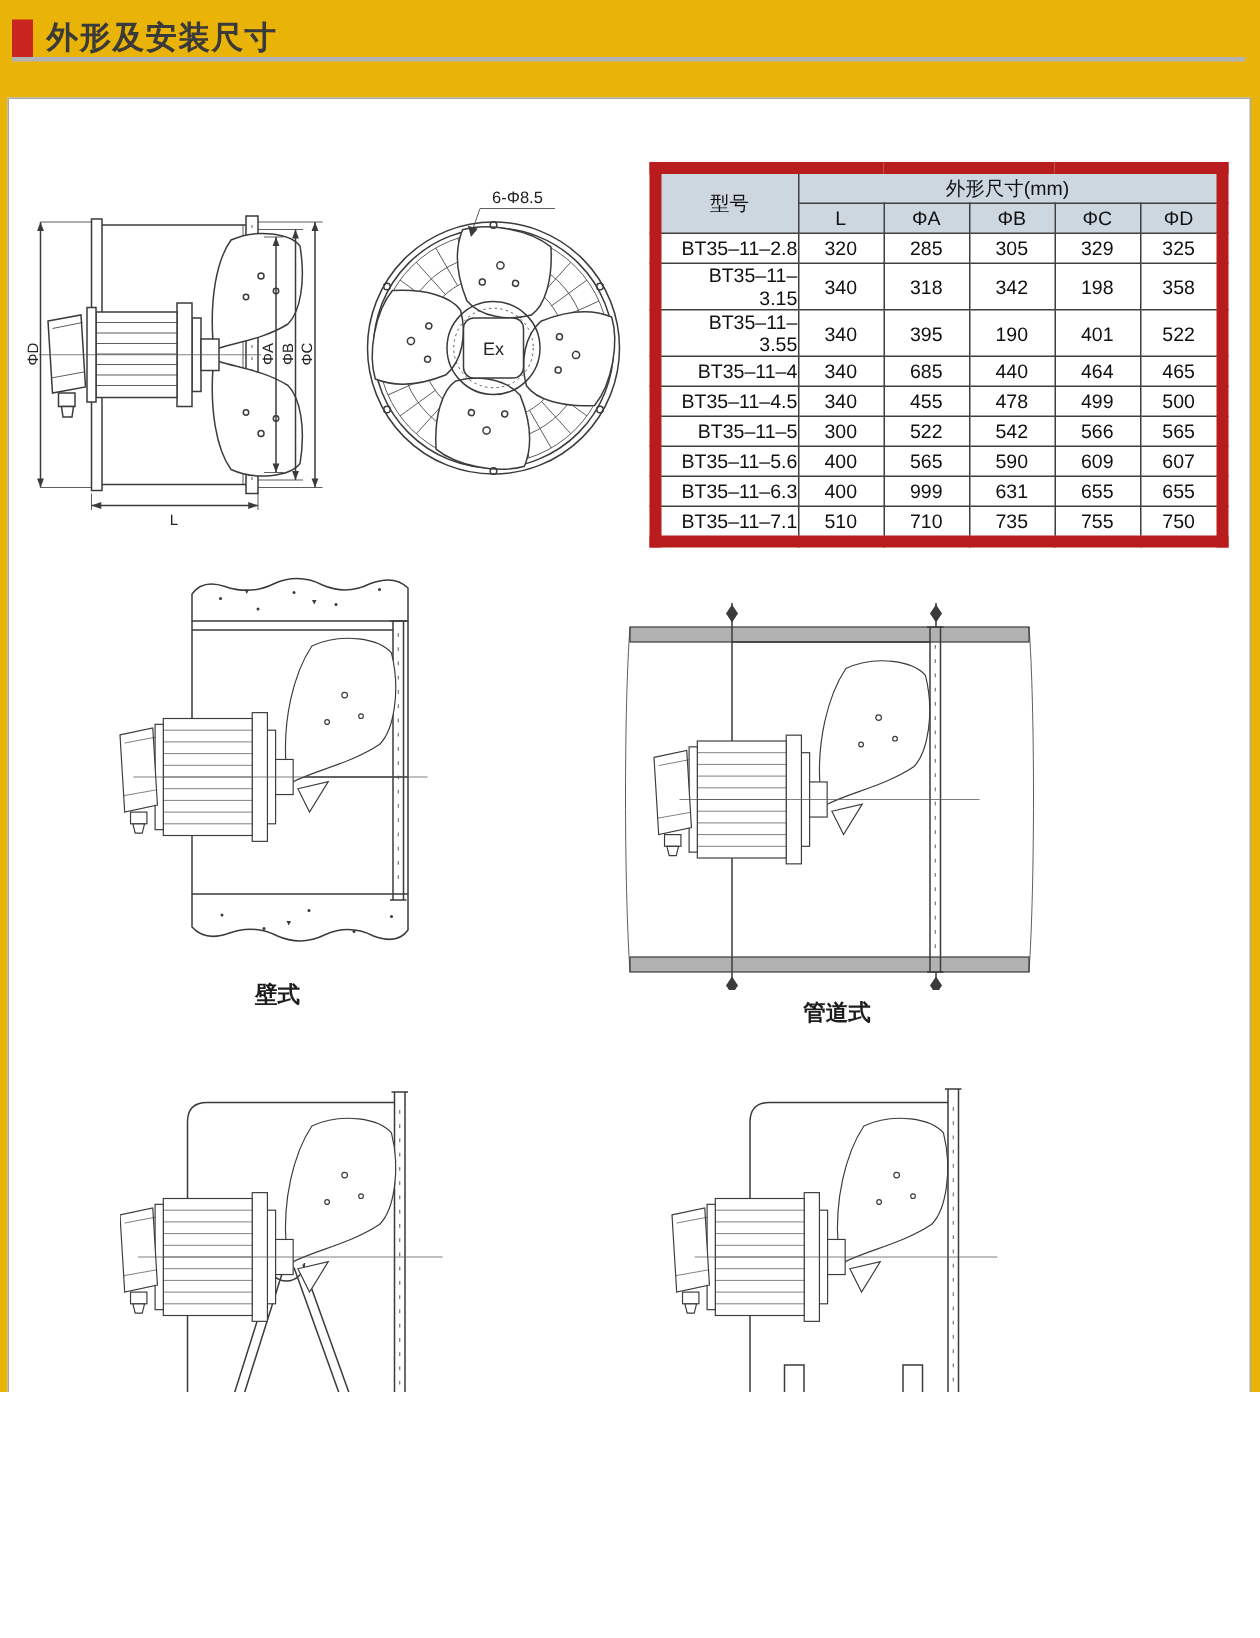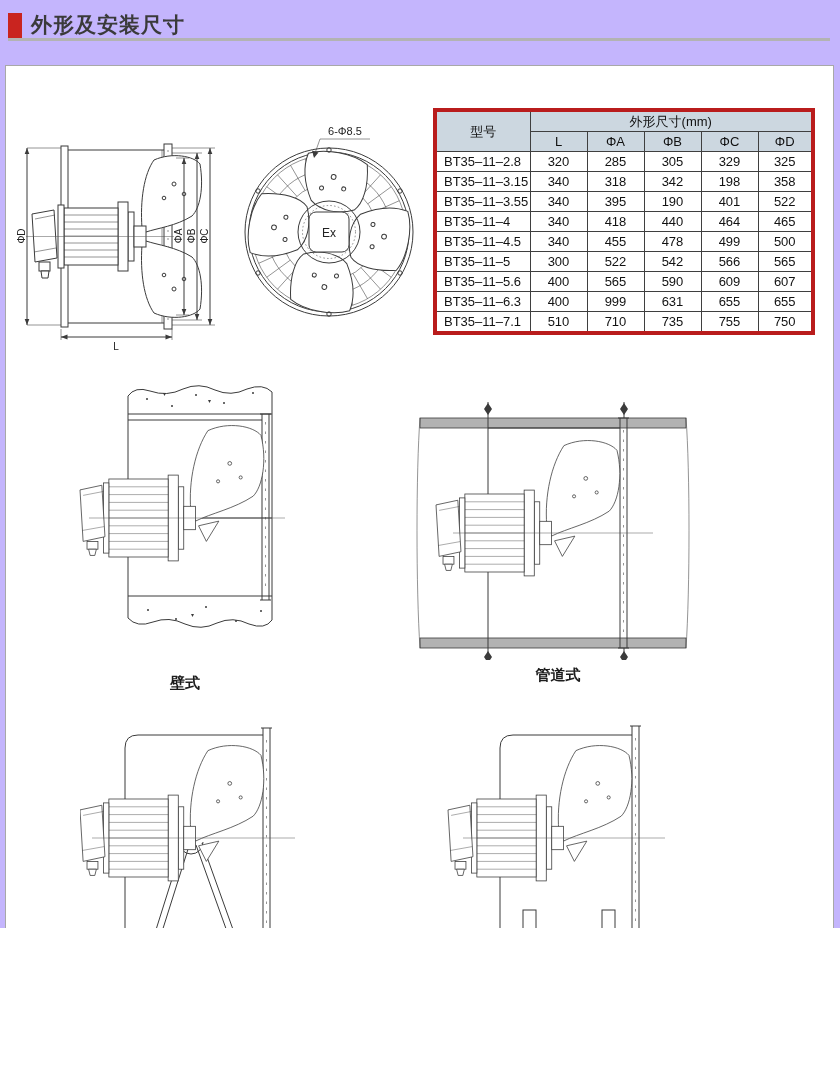--- a/index.html
+++ b/index.html
@@ -1,29 +1,29 @@
 <!DOCTYPE html>
 <html><head>
 <meta charset="utf-8">
 <style>
   html,body{margin:0;padding:0;background:#fff;}
-  .page{position:relative;width:840px;height:928px;background:#c4b5fd;overflow:hidden;
+  .page{position:relative;width:840px;height:928px;background:#eab308;overflow:hidden;
         font-family:"Liberation Sans","DejaVu Sans",sans-serif;color:#222;}
   
   .hdr-red{position:absolute;left:8px;top:13px;width:14px;height:25px;background:#c9241f;}
   .hdr-title{position:absolute;left:31px;top:11px;font-size:21px;font-weight:bold;color:#3a3a3a;letter-spacing:1px;}
   .hdr-line{position:absolute;left:8px;top:38px;width:822px;height:3px;background:#b3b3b3;}
   
   .frame{position:absolute;left:5px;top:65px;width:827px;height:1016px;border:1px solid #a8a8a8;background:#fff;}
   
   table.dim{position:absolute;left:433px;top:108px;border-collapse:collapse;table-layout:fixed;
-            font-size:13px;color:#111;background:#fff;border:4px solid #b91c1c;}
+            font-size:13px;color:#111;background:#fff;border:8px solid #b91c1c;}
   table.dim th,table.dim td{border:1px solid #3f3f3f;height:19px;padding:0;text-align:center;font-weight:normal;}
   table.dim th{background:#ccd7e0;}
-  table.dim td.model{text-align:left;padding-left:7px;}
+  table.dim td.model{text-align:right;padding-left:7px;}
   
   svg{display:block;}
   .s{fill:none;stroke:#3b3b3b;stroke-width:1;}
   .t{fill:none;stroke:#3b3b3b;stroke-width:.55;}
   .w{fill:#fff;stroke:#3b3b3b;stroke-width:1;}
   .f{fill:#3b3b3b;stroke:none;}
   .gray{fill:#b2b2b2;stroke:#3b3b3b;stroke-width:.8;}
   .cl{fill:none;stroke:#555;stroke-width:.5;}
   text.dim{font-size:10px;fill:#222;font-family:"Liberation Sans",sans-serif;}
   text.callout{font-size:11px;fill:#222;font-family:"Liberation Sans",sans-serif;}
@@ -239,21 +239,21 @@
           <td class="model">BT35–11–3.55</td>
           <td>340</td>
           <td>395</td>
           <td>190</td>
           <td>401</td>
           <td>522</td>
         </tr>
         <tr>
           <td class="model">BT35–11–4</td>
           <td>340</td>
-          <td>418</td>
+          <td>685</td>
           <td>440</td>
           <td>464</td>
           <td>465</td>
         </tr>
         <tr>
           <td class="model">BT35–11–4.5</td>
           <td>340</td>
           <td>455</td>
           <td>478</td>
           <td>499</td>
@@ -317,21 +317,21 @@
         <polygon points="133,22 136,22 134.5,25"></polygon>
           <polygon points="88,15 91,15 89.5,18"></polygon>
         <circle cx="73" cy="232" r="1"></circle>
           <circle cx="101" cy="241" r="1"></circle>
           <circle cx="131" cy="229" r="1"></circle>
         <circle cx="161" cy="243" r="1"></circle>
           <circle cx="186" cy="233" r="1"></circle>
         <polygon points="116,236 119,236 117.5,239"></polygon>
       </g>
     </svg>
-    <div class="fig-caption" style="margin-top:26px">壁式</div>
+    <div class="fig-caption" style="margin-top:6px">壁式</div>
   </div>
 
   <div class="fig" style="left:413px;top:390px;width:290px">
     <svg width="290" height="270" viewBox="0 0 290 270">
 
       <rect class="gray" x="7" y="28" width="266" height="10"></rect>
       <rect class="gray" x="7" y="248" width="266" height="10"></rect>
       <path class="t" d="M7,28 C3,80 3,200 7,258 M273,28 C277,80 277,200 273,258"></path>
 
       <line class="s" x1="75" y1="28" x2="75" y2="258"></line>

